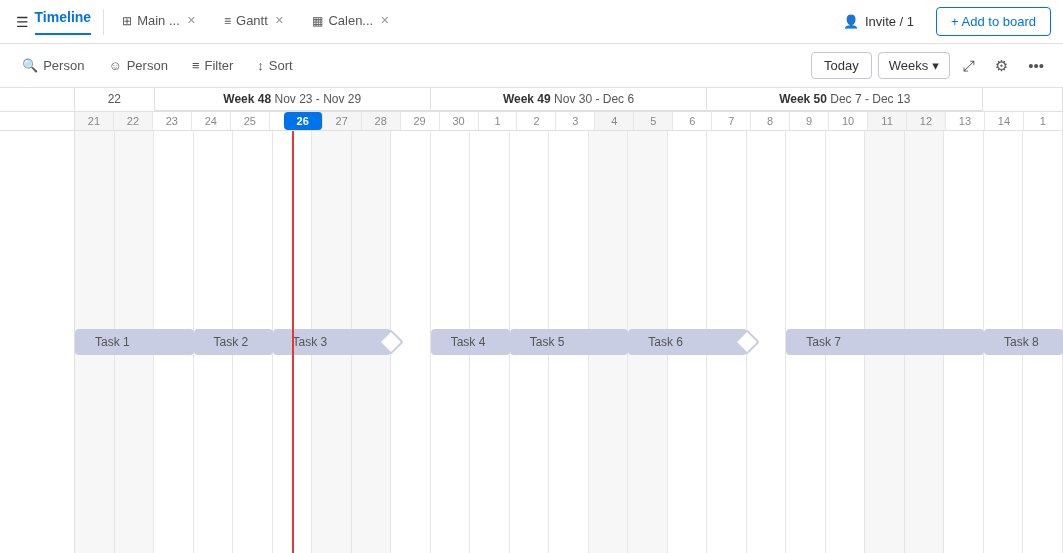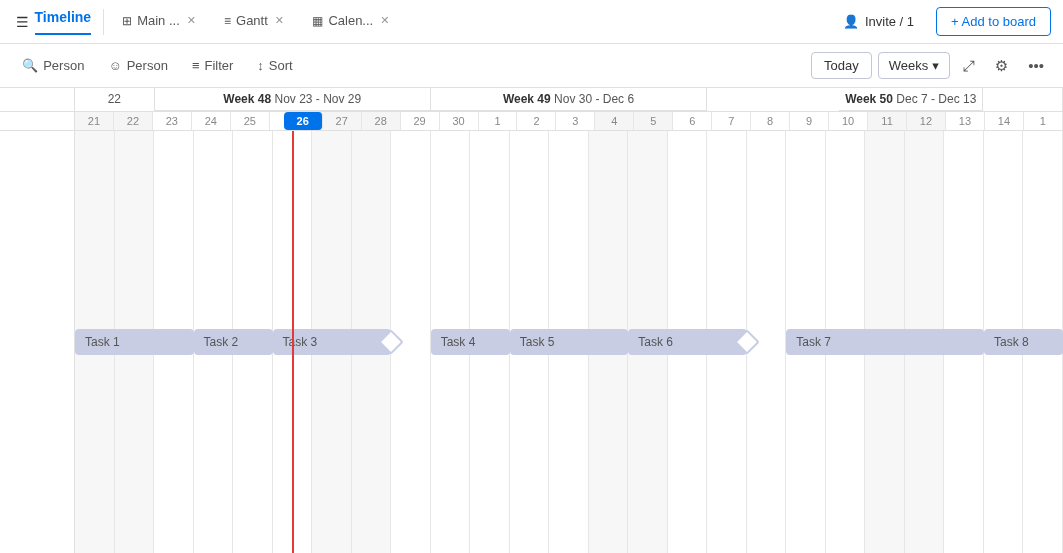--- a/index.html
+++ b/index.html
@@ -127,21 +127,21 @@
     .day-col.today-col { background: #fff; }
 
     
     .today-line {
       position: absolute; top: 0; bottom: 0; width: 2px;
       background: #e53935; z-index: 10;
     }
     .task-bar {
       position: absolute; height: 26px; border-radius: 4px;
       background: #c8cde4; display: flex; align-items: center;
-      padding: 0 10px; font-size: 12px; color: #555; white-space: nowrap;
+      padding: 0 20px; font-size: 12px; color: #555; white-space: nowrap;
       overflow: hidden; z-index: 5;
     }
     .milestone-diamond {
       position: absolute; width: 18px; height: 18px;
       background: #fff; border: 2px solid #c8cde4; border-radius: 2px;
       transform: rotate(45deg); z-index: 5;
     }
   </style>
 </head>
 <body>
@@ -224,21 +224,21 @@
 
   <div class="week-group" style="flex: 2 1 0%; min-width: 0px;">
         <div class="week-header" style="border-bottom: none;">22</div>
       </div>
       <div class="week-group" style="flex: 7 1 0%; min-width: 0px;">
         <div class="week-header"><strong>Week 48</strong> Nov 23 - Nov 29</div>
       </div>
       <div class="week-group" style="flex: 7 1 0%; min-width: 0px;">
         <div class="week-header"><strong>Week 49</strong> Nov 30 - Dec 6</div>
       </div>
-      <div class="week-group" style="flex: 7 1 0%; min-width: 0px; align-items: flex-end;">
+      <div class="week-group" style="flex: 7 1 0%; min-width: 0px;">
         <div class="week-header"><strong>Week 50</strong> Dec 7 - Dec 13</div>
       </div>
       <div class="week-group" style="flex: 2 1 0%; min-width: 0px;">
         <div class="week-header" style="border-bottom: none;"></div>
       </div>
     </div>
 
   <div class="day-headers-row" id="day-headers-row">
     <div class="day-spacer"></div>
 

